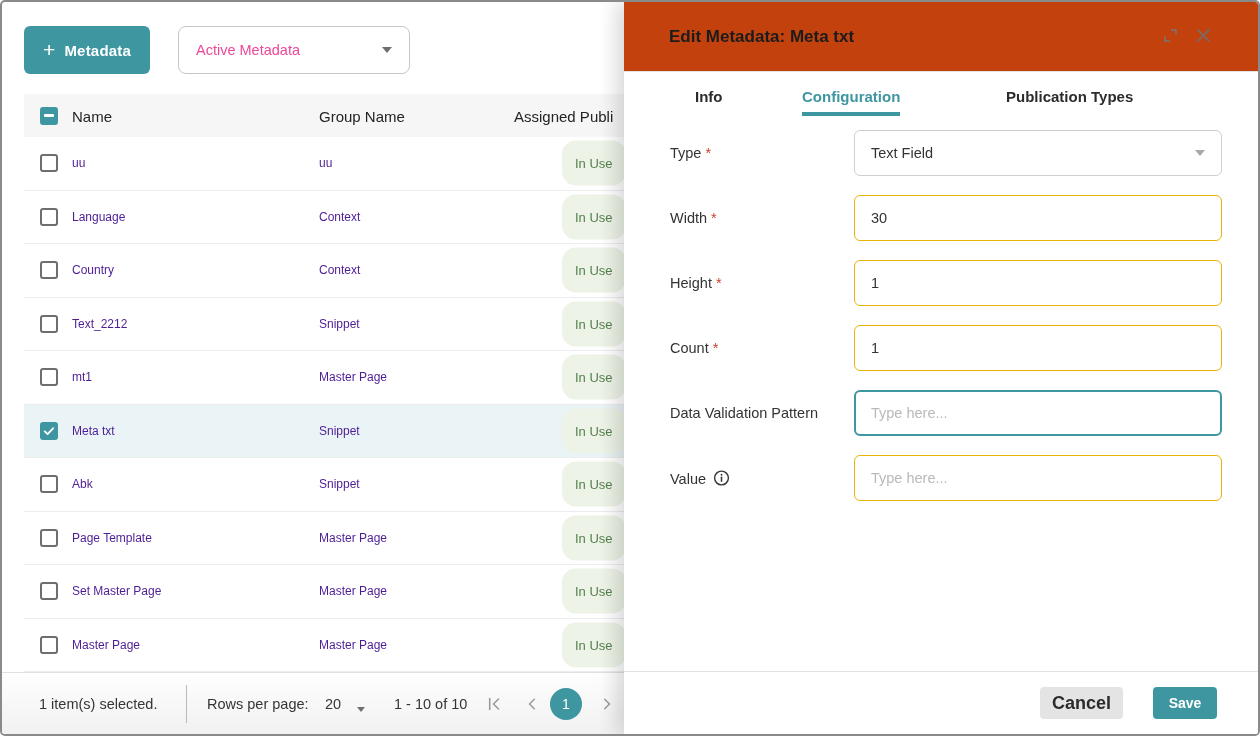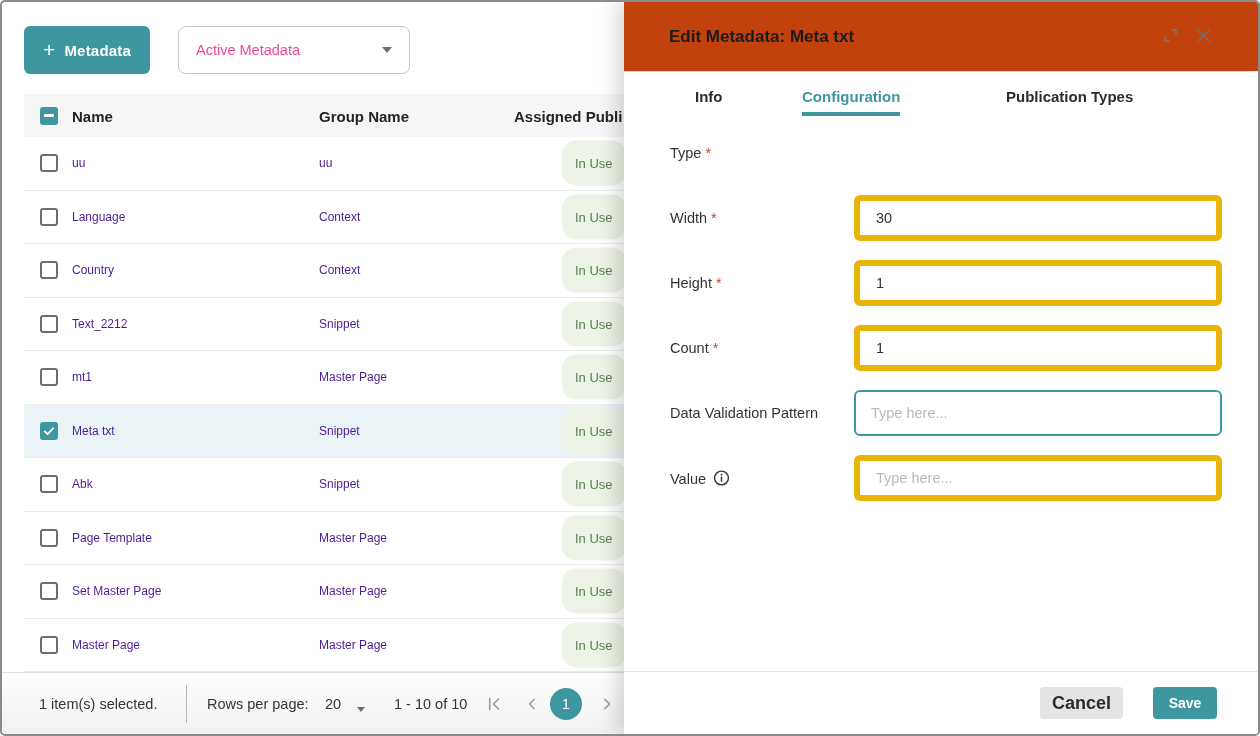--- a/index.html
+++ b/index.html
@@ -21,21 +21,21 @@
            font-family:inherit;letter-spacing:.2px}
   .btn-add .plus{font-size:21px;font-weight:400;line-height:1;margin-top:-2px}
   .filter{position:absolute;left:176px;top:24px;width:232px;height:48px;border:1px solid #c6c6c6;
           border-radius:8px;display:flex;align-items:center;padding:0 17px;font-size:14.5px;
           color:#ec4899;cursor:pointer;background:#fff}
   .caret{width:0;height:0;border-left:5px solid transparent;border-right:5px solid transparent;
          border-top:6px solid #6f6f6f;margin-left:auto}
 
   
   .thead{position:absolute;left:22px;top:92px;width:600px;height:43px;background:#f6f6f6}
-  .th{position:absolute;top:50%;transform:translateY(-50%);font-weight:bold;font-size:15px;color:#242424;white-space:nowrap}
+  .th{position:absolute;top:50%;transform:translateY(-50%);font-weight:normal;font-size:15px;color:#242424;white-space:nowrap}
   .th-name{left:48px}.th-group{left:295px}.th-assigned{left:490px}
 
   .cb{position:absolute;left:16px;top:50%;transform:translateY(-50%);width:18px;height:18px;
       border:2px solid #6e6e6e;border-radius:3px;background:#fff;cursor:pointer;
       display:flex;align-items:center;justify-content:center}
   .cb.on{background:var(--accent);border-color:var(--accent)}
   .minus{width:10px;height:2.4px;background:#fff;border-radius:1px}
 
   .rows{position:absolute;left:22px;top:135px;width:600px}
   .row{position:relative;height:53.5px;border-bottom:1px solid #ececec;background:#fff;cursor:pointer}
@@ -73,21 +73,21 @@
        padding-bottom:7px;white-space:nowrap}
   .tab-info{left:71px}
   .tab-config{left:178px;color:var(--accent);border-bottom:4px solid var(--accent)}
   .tab-pt{left:382px}
 
   .frow{position:absolute;left:0;width:100%;height:46px}
   .frow label{position:absolute;left:46px;top:50%;transform:translateY(-50%);font-size:14.5px;color:#333;
               display:flex;align-items:flex-end;white-space:nowrap}
   .req{color:var(--required);margin-left:4px}
   .info-ic{margin-left:7px;display:flex}
-  .finput{position:absolute;left:230px;top:0;width:368px;height:46px;border:6px solid #eab308;
+  .finput{position:absolute;left:230px;top:0;width:368px;height:46px;border:1px solid #eab308;
           border-radius:6px;padding:0 16px;font-size:14.5px;color:#333;font-family:inherit;background:#fff;outline:none}
   .finput::placeholder{color:#b9b9b9}
   .fselect{position:absolute;left:230px;top:0;width:368px;height:46px;border:1px solid #cfcfcf;
            border-radius:6px;padding:0 16px;font-size:14.5px;color:#333;background:#fff;
            display:flex;align-items:center;cursor:pointer}
   .fselect .caret{border-top-color:#a9a9a9}
   .fr-type{top:128px}.fr-width{top:193px}.fr-height{top:258px}.fr-count{top:323px}
   .fr-dvp{top:388px}.fr-value{top:453px}
   .focused{border:2px solid var(--accent);padding:0 15px}
 
@@ -246,20 +246,24 @@
 
     <span class="tab tab-info">Info</span>
     <span class="tab tab-config">Configuration</span>
     <span class="tab tab-pt">Publication Types</span>
 
     <div class="frow fr-type">
       <label>
         <span>Type</span>
         <span class="req">*</span>
       </label>
+      <div class="fselect">
+        <span>Text Field</span>
+        <span class="caret"></span>
+      </div>
     </div>
 
     <div class="frow fr-width">
       <label>
         <span>Width</span>
         <span class="req">*</span>
       </label>
       <input class="finput" type="text" value="30" style="">
     </div>
 

